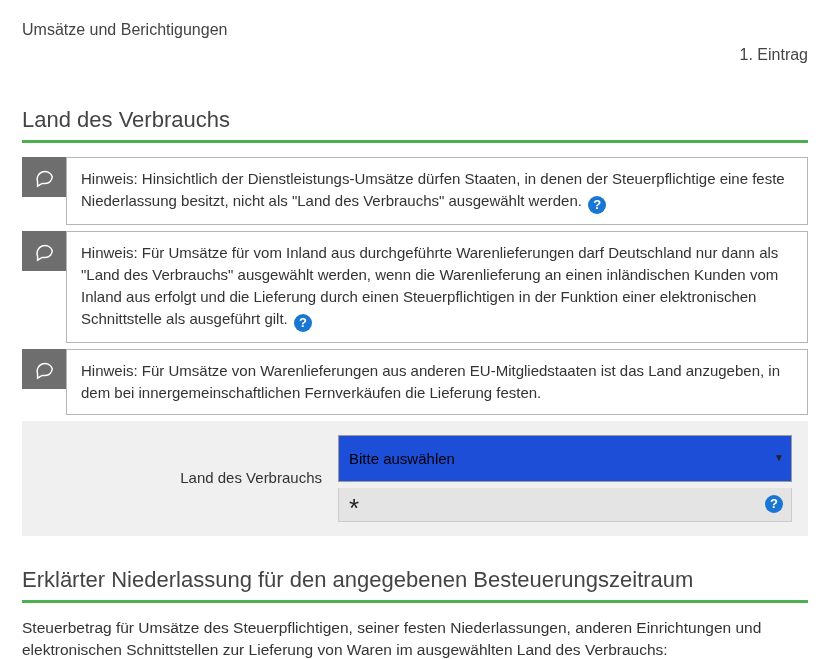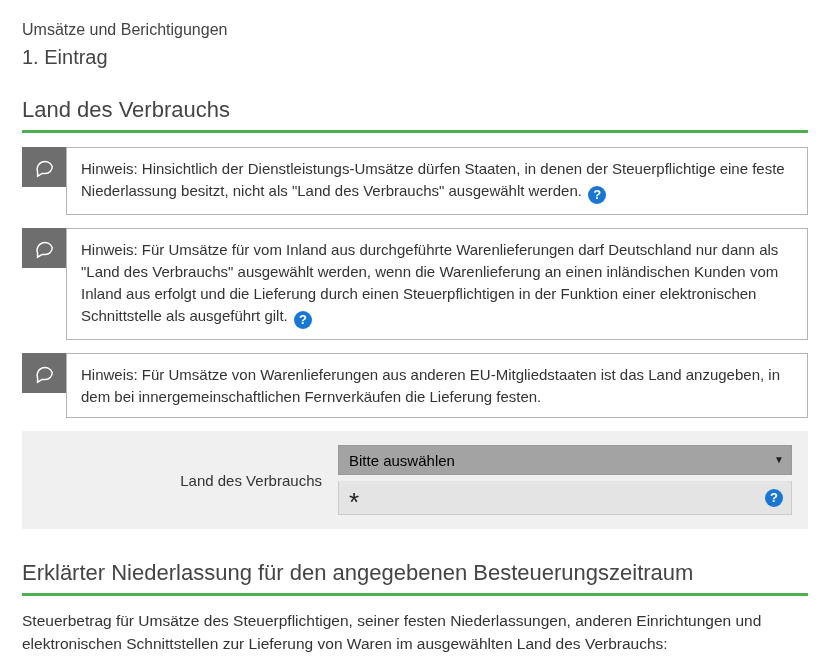--- a/index.html
+++ b/index.html
@@ -13,38 +13,39 @@
     background: #fff;
     width: 830px;
   }
   h1 {
     font-size: 16px;
     font-weight: 400;
     color: #444;
     margin: 0 0 2px 0;
   }
   .subtitle {
-    font-size: 20px;
+    font-size: 16px;
     color: #444;
-    margin-bottom: 22px;
+    margin-bottom: 38px;
+    text-align: right;
   }
   h2 {
     font-size: 22px;
     font-weight: 400;
     color: #444;
     margin: 0 0 4px 0;
   }
   .section-rule {
     height: 3px;
     background: #4caf50;
     margin: 0 0 14px 0;
   }
   .hint-row {
     position: relative;
-    margin-bottom: 13px;
+    margin-bottom: 6px;
   }
   .hint-icon-box {
     position: absolute;
     left: 0; top: 0;
     width: 44px; height: 40px;
     background: #6e6e6e;
     display: flex;
     align-items: center;
     justify-content: center;
   }
@@ -90,25 +91,25 @@
   }
   .form-control-col {
     flex: 1;
   }
   .select-wrap {
     position: relative;
     width: 100%;
   }
   .select-wrap select {
     width: 100%;
-    height: 30px;
+    height: 47px;
     padding: 4px 28px 4px 10px;
     font-size: 15px;
     border: 1px solid #999;
-    background: #a3a3a3;
+    background: #1d4ed8;
     appearance: none;
     -webkit-appearance: none;
   }
   .select-caret {
     position: absolute;
     right: 8px; top: 50%;
     transform: translateY(-50%);
     pointer-events: none;
     font-size: 10px;
     color: #222;

